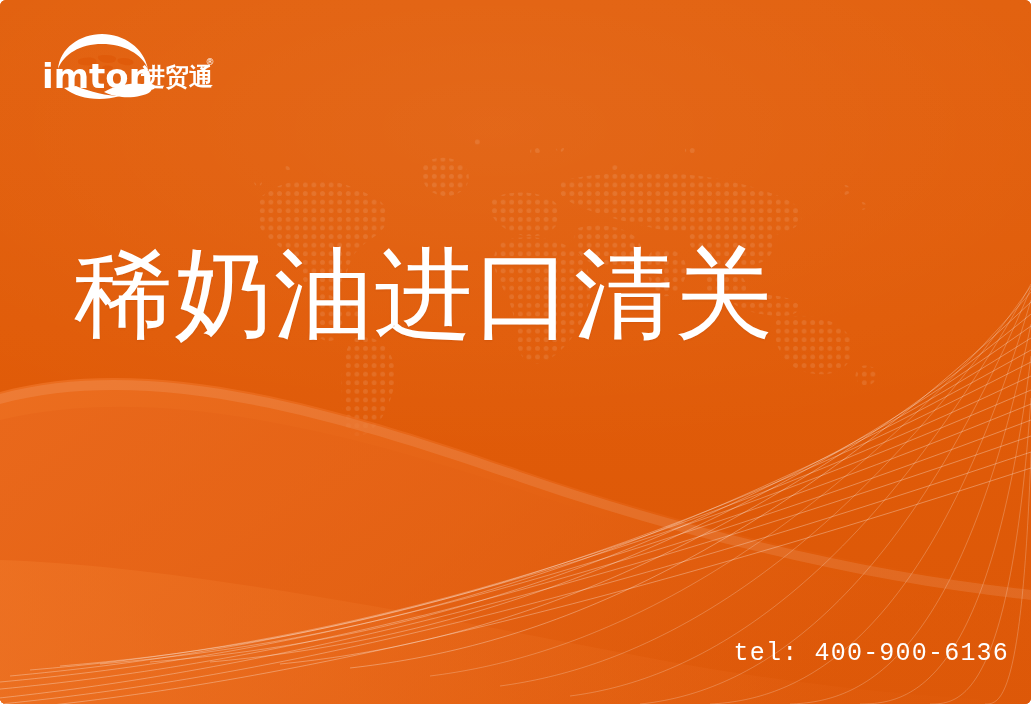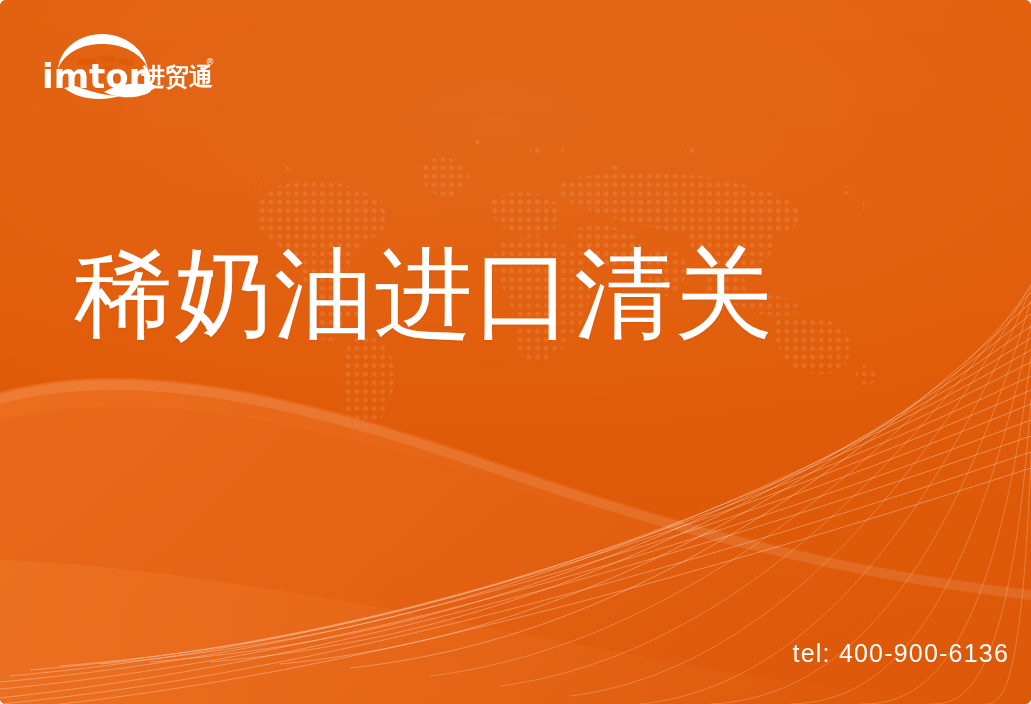--- a/index.html
+++ b/index.html
@@ -69,21 +69,21 @@
     text-shadow: 0 1px 2px rgba(120,40,0,0.10);
   }
   #headline .hl-line { display: block; }
 
   
   #tel {
     position: absolute;
     right: 22px;
     bottom: 36px;
     color: #ffffff;
-    font-family: Liberation Sans, sans-serif;
+    font-family: Liberation Mono, monospace;
     font-size: 25px;
     letter-spacing: 1.2px;
     white-space: nowrap;
   }
 </style>
 </head>
 <body>
 
 <div id="banner">
 

